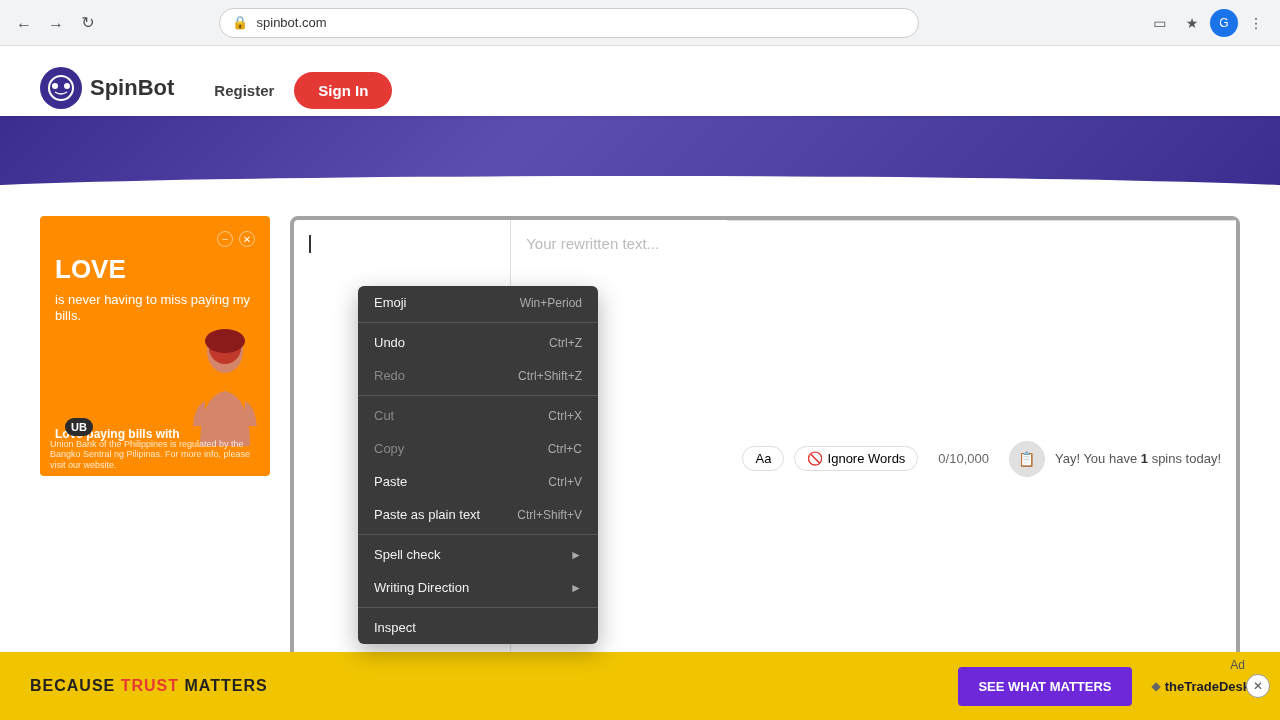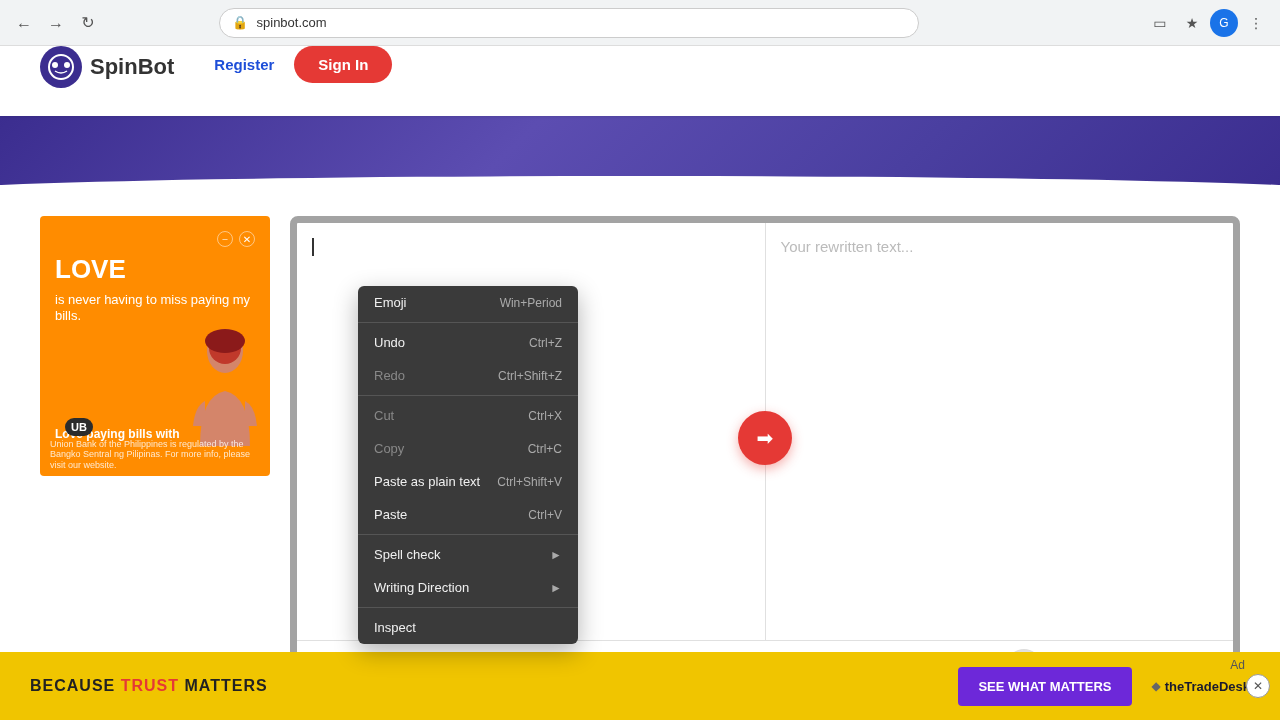--- a/index.html
+++ b/index.html
@@ -73,22 +73,22 @@
     }
 
     
     .page { height: calc(720px - 46px); background: white; overflow: hidden; position: relative; }
 
     
     .navbar {
       background: white;
       height: 70px;
       display: flex;
-      align-items: flex-start;
-      padding: 0 40px;
+      align-items: flex-end;
+      padding: 7px 40px;
       box-shadow: 0 1px 3px rgba(0,0,0,0.1);
       position: relative;
       z-index: 10;
     }
     .logo {
       display: flex;
       align-items: center;
       gap: 8px;
       margin-right: 40px;
     }
@@ -134,21 +134,21 @@
       font-weight: 500;
     }
     .nav-right {
       display: flex;
       align-items: center;
       gap: 20px;
     }
     .register-link {
       font-size: 15px;
       font-weight: 600;
-      color: #1d4ed8;
+      color: #404040;
       cursor: pointer;
       text-decoration: none;
     }
     .signin-btn {
       background: #e53935;
       color: white;
       border: none;
       border-radius: 25px;
       padding: 10px 24px;
       font-size: 15px;
@@ -254,24 +254,23 @@
     .ad-disclaimer {
       font-size: 9px;
       color: rgba(255,255,255,0.8);
       margin-top: 5px;
       line-height: 1.2;
     }
 
     
     .editor-area {
       flex: 1;
-      border: 7px solid #a3a3a3;
+      border: 4px solid #a3a3a3;
       border-radius: 8px;
       display: flex;
-      flex-direction: column;
       position: relative;
       overflow: visible;
     }
     .editor-panels {
       display: flex;
       flex: 1;
       position: relative;
     }
     .input-panel {
       flex: 1;
@@ -358,21 +357,21 @@
     }
     .spins-info strong {
       color: #333;
     }
 
     
     .context-menu {
       position: absolute;
       top: 240px;
       left: 358px;
-      width: 220px;
+      width: 240px;
       background: #3a3a3a;
       border-radius: 6px;
       overflow: hidden;
       box-shadow: 0 8px 24px rgba(0,0,0,0.3);
       z-index: 1000;
     }
     .ctx-item {
       display: flex;
       justify-content: space-between;
       align-items: center;
@@ -593,26 +592,26 @@
     <div class="ctx-separator"></div>
     <div class="ctx-item disabled">
       <span>Cut</span>
       <span class="ctx-shortcut">Ctrl+X</span>
     </div>
     <div class="ctx-item disabled">
       <span>Copy</span>
       <span class="ctx-shortcut">Ctrl+C</span>
     </div>
     <div class="ctx-item">
+      <span>Paste</span>
+      <span class="ctx-shortcut">Ctrl+V</span>
+    </div>
+    <div class="ctx-item">
       <span>Paste as plain text</span>
       <span class="ctx-shortcut">Ctrl+Shift+V</span>
-    </div>
-    <div class="ctx-item">
-      <span>Paste</span>
-      <span class="ctx-shortcut">Ctrl+V</span>
     </div>
     <div class="ctx-separator"></div>
     <div class="ctx-item-with-arrow">
       <span>Spell check</span>
       <span class="ctx-arrow">►</span>
     </div>
     <div class="ctx-item-with-arrow">
       <span>Writing Direction</span>
       <span class="ctx-arrow">►</span>
     </div>

